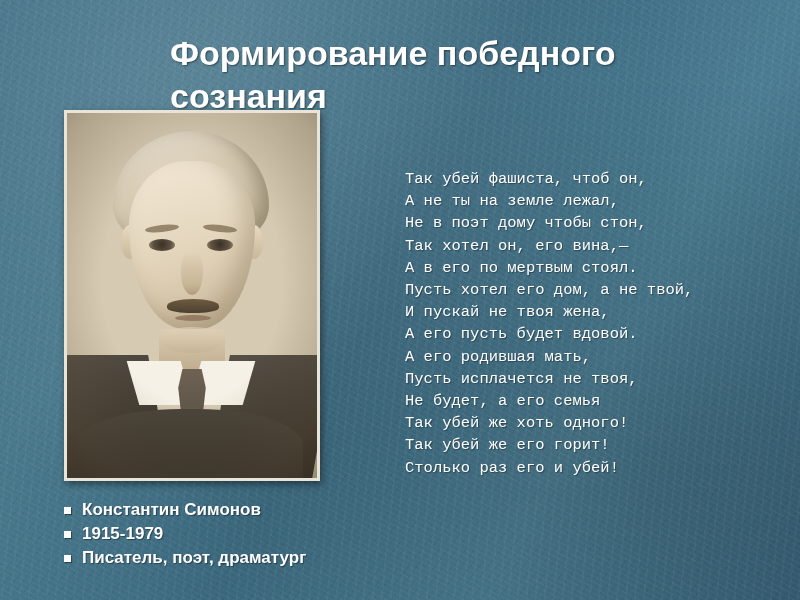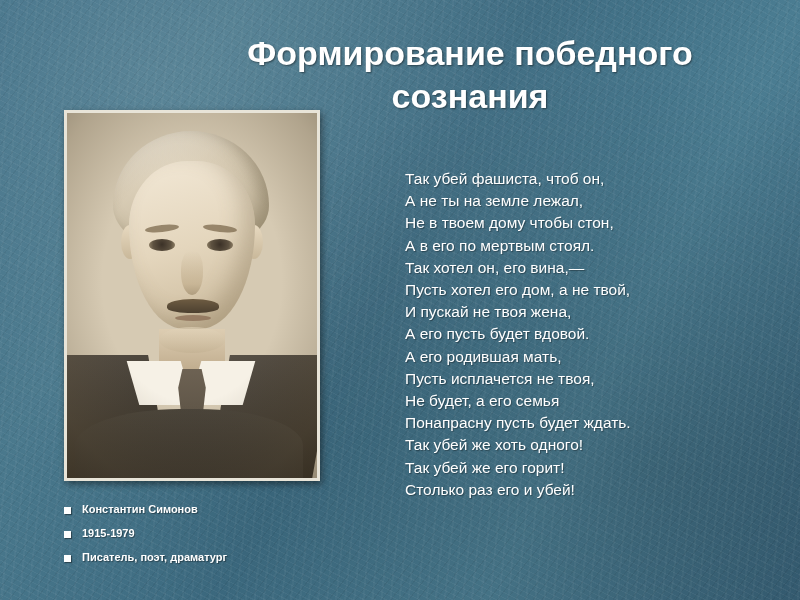--- a/index.html
+++ b/index.html
@@ -31,21 +31,21 @@
       repeating-linear-gradient(27deg, rgba(255,255,255,0.045) 0px, rgba(255,255,255,0.045) 1px, rgba(0,0,0,0) 1px, rgba(0,0,0,0) 5px),
       repeating-linear-gradient(-52deg, rgba(0,0,0,0.05) 0px, rgba(0,0,0,0.05) 1px, rgba(0,0,0,0) 1px, rgba(0,0,0,0) 7px),
       repeating-linear-gradient(96deg, rgba(255,255,255,0.03) 0px, rgba(255,255,255,0.03) 2px, rgba(0,0,0,0) 2px, rgba(0,0,0,0) 9px);
     pointer-events: none;
   }
   .slide-title {
     position: absolute;
     top: 32px;
     left: 170px;
     width: 600px;
-    text-align: center;
+    text-align: left;
     color: #ffffff;
     font-size: 34px;
     line-height: 1.25;
     font-weight: bold;
     text-shadow: 1px 1px 2px rgba(0,0,0,0.45);
     z-index: 3;
   }
   .portrait-frame {
     position: absolute;
     left: 64px;
@@ -188,20 +188,21 @@
     top: 168px;
     width: 360px;
     color: #ffffff;
     font-size: 15.5px;
     line-height: 22.2px;
     text-shadow: 1px 1px 1px rgba(0,0,0,0.35);
     z-index: 3;
   }
   .poem div {
     white-space: nowrap;
+    font-family: Liberation Mono, monospace;
   }
   .bullets {
     position: absolute;
     left: 64px;
     top: 500px;
     width: 330px;
     z-index: 3;
   }
   .bullet-row {
     display: flex;
@@ -212,21 +213,21 @@
     width: 7px;
     height: 7px;
     background: #ffffff;
     margin-right: 11px;
     margin-top: 7px;
     flex: 0 0 auto;
     box-shadow: 1px 1px 1px rgba(0,0,0,0.4);
   }
   .bullet-text {
     color: #ffffff;
-    font-size: 11px;
+    font-size: 17px;
     font-weight: bold;
     line-height: 19px;
     text-shadow: 1px 1px 1px rgba(0,0,0,0.4);
   }
 </style>
 </head>
 <body>
 
 <div class="slide">
 
@@ -253,30 +254,29 @@
       <div class="p-collar-r"></div>
       <div class="p-tie"></div>
       <div class="p-shoulder"></div>
       <div class="p-vignette"></div>
     </div>
   </div>
 
   <div class="poem">
     <div>Так убей фашиста, чтоб он,</div>
     <div>А не ты на земле лежал,</div>
-    <div>Не в твоем дому чтобы стон,</div>
+    <div>Не в поэт дому чтобы стон,</div>
+    <div>Так хотел он, его вина,—</div>
     <div>А в его по мертвым стоял.</div>
-    <div>Так хотел он, его вина,—</div>
     <div>Пусть хотел его дом, а не твой,</div>
     <div>И пускай не твоя жена,</div>
     <div>А его пусть будет вдовой.</div>
     <div>А его родившая мать,</div>
     <div>Пусть исплачется не твоя,</div>
     <div>Не будет, а его семья</div>
-    <div>Понапрасну пусть будет ждать.</div>
     <div>Так убей же хоть одного!</div>
     <div>Так убей же его горит!</div>
     <div>Столько раз его и убей!</div>
   </div>
 
   <div class="bullets">
     <div class="bullet-row">
       <span class="bullet-marker"></span>
       <span class="bullet-text">Константин Симонов</span>
     </div>

